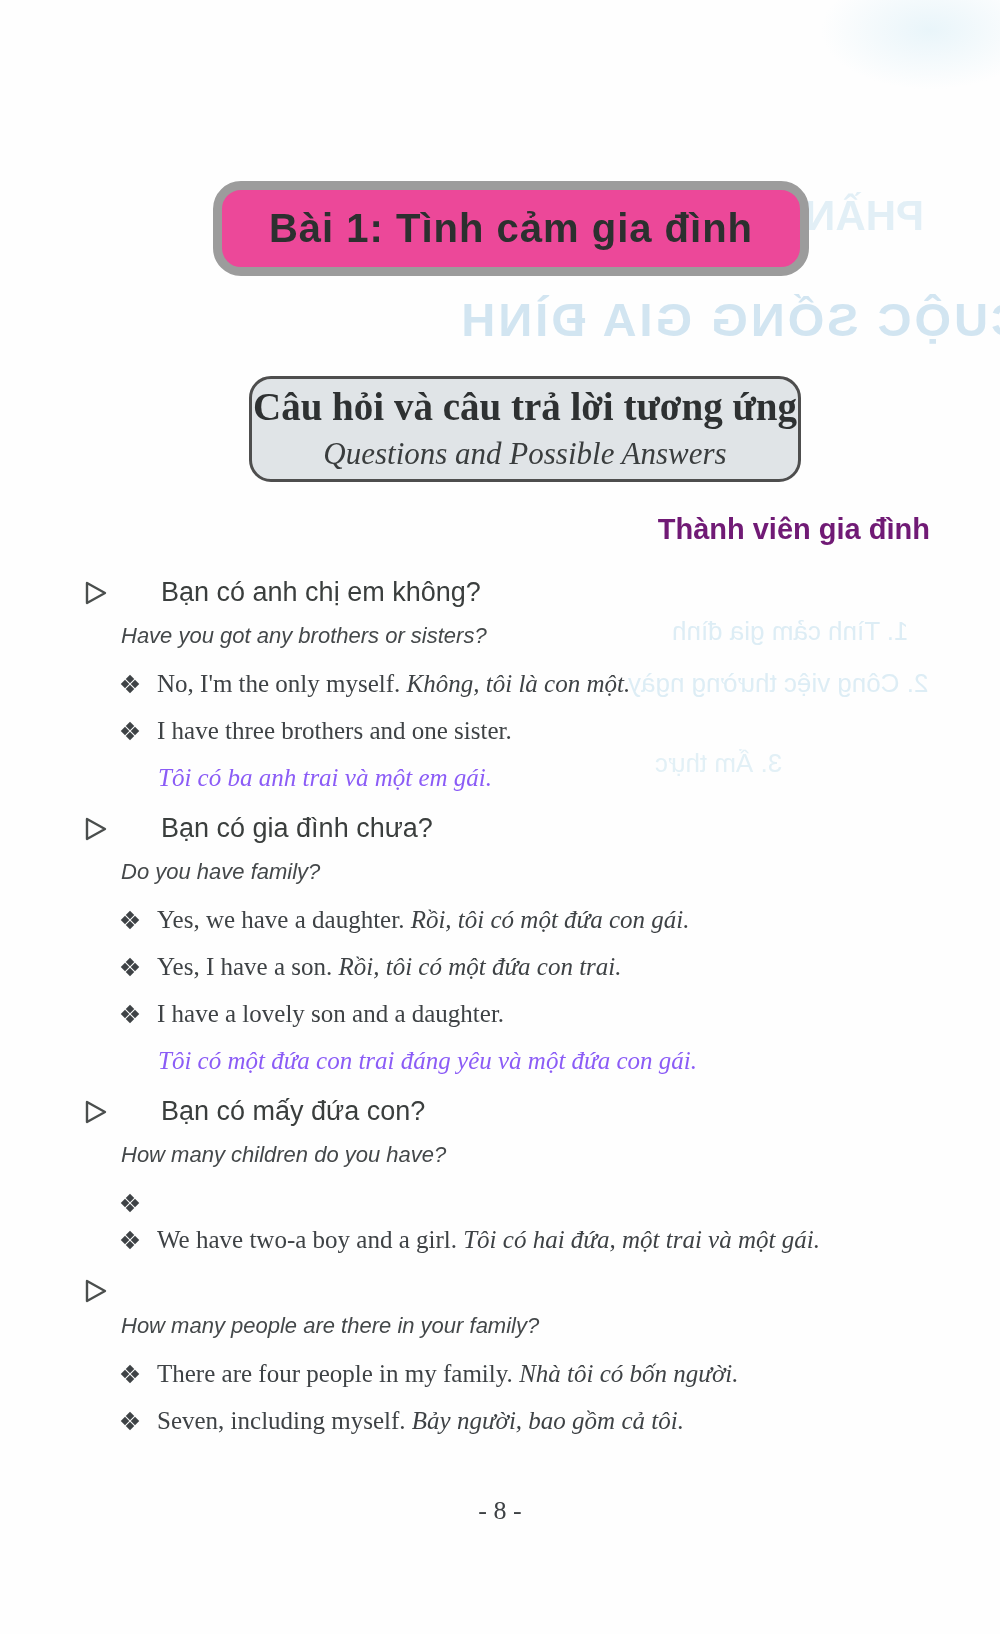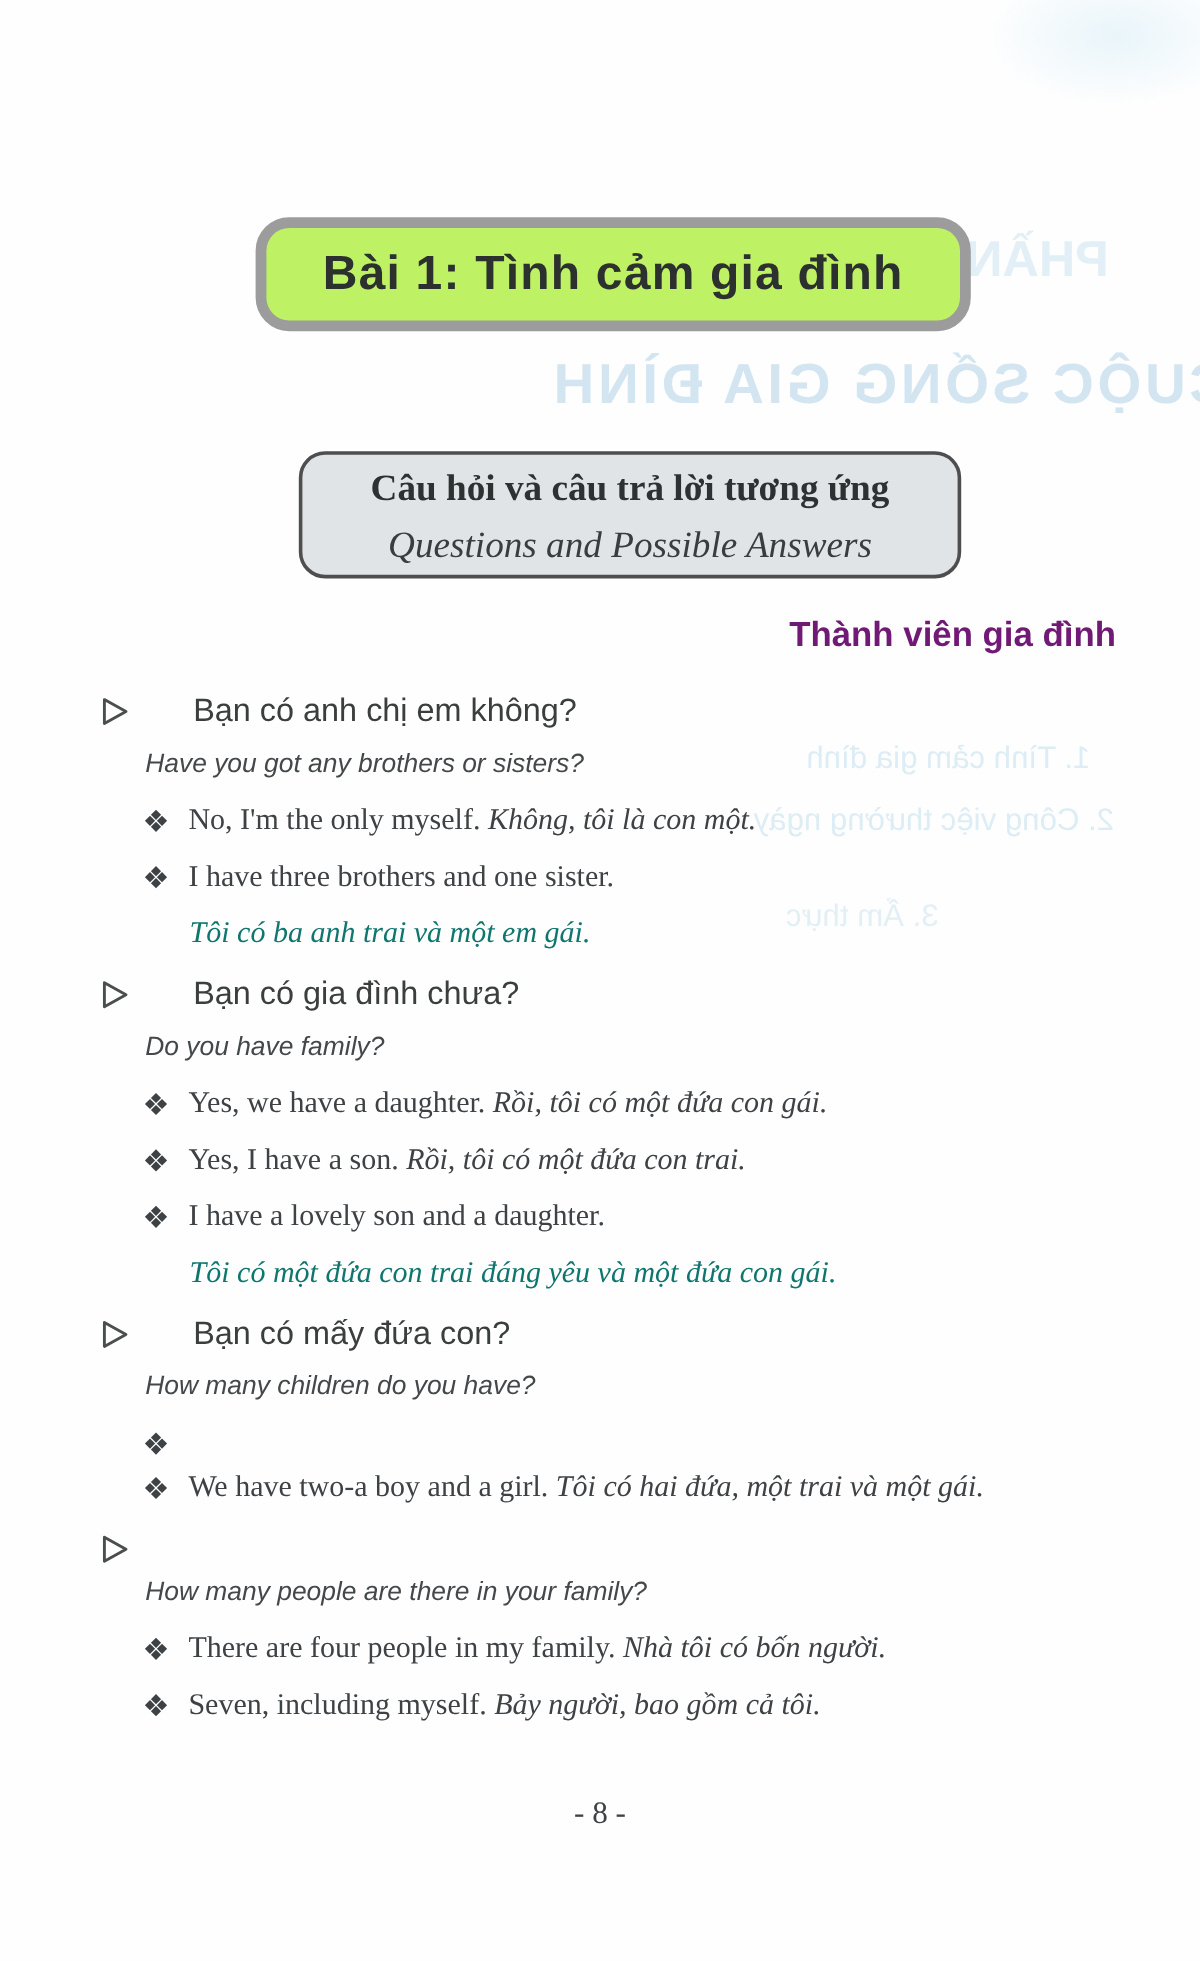--- a/index.html
+++ b/index.html
@@ -28,42 +28,42 @@
   .bleed-l2{top:668px;left:628px;font-size:26px;color:#ddedf5;font-weight:normal;}
   .bleed-l3{top:748px;left:655px;font-size:26px;color:#e2f0f6;font-weight:normal;}
   .bleed-blob{
     position:absolute;top:-30px;right:-40px;width:220px;height:120px;
     background:radial-gradient(ellipse at center,#e9f5fa 0%,rgba(255,255,255,0) 70%);
     z-index:1;
   }
   
   .title-box{
     position:absolute;left:213px;top:181px;width:596px;height:95px;
-    background:#bef264;
+    background:#ec4899;
     border:9px solid #9c9c9c;
     border-radius:28px;
     box-sizing:border-box;
     display:flex;align-items:center;justify-content:center;
     z-index:3;
   }
   .title-box .t{
     font-size:40px;font-weight:bold;color:#2c302f;letter-spacing:1px;
   }
   
   .qa-box{
     position:absolute;left:249px;top:376px;width:552px;height:106px;
     background:#e0e4e7;
     border:3px solid #4e4e4e;
     border-radius:22px;
     box-sizing:border-box;
     display:flex;flex-direction:column;align-items:center;justify-content:center;
     z-index:3;
     font-family:"Liberation Serif", serif;
   }
-  .qa-box .vi{font-size:31px;font-weight:bold;color:#2e3132;line-height:50px;}
+  .qa-box .vi{font-size:39px;font-weight:bold;color:#2e3132;line-height:50px;}
   .qa-box .en{font-size:31px;font-style:italic;color:#3a3d3e;line-height:44px;}
   
   .content{
     position:absolute;left:84px;top:510px;width:846px;
     z-index:3;
   }
   .section-heading{
     font-size:29px;font-weight:bold;color:#701a75;line-height:38px;margin:0;text-align:right;
   }
   .qa-block{margin-top:4px;}
@@ -74,21 +74,21 @@
   .q-en{font-size:22px;font-style:italic;color:#44484a;line-height:43px;margin-left:37px;}
   .answers{margin:9px 0 0 37px;}
   .answer{display:flex;align-items:flex-start;margin-bottom:11px;}
   .answer-text{
     font-family:"Liberation Serif", serif;
     font-size:25px;color:#3e4245;line-height:36px;
   }
   .answer-text .vi{font-style:italic;}
   .vi-block{
     font-family:"Liberation Serif", serif;
-    font-size:25px;font-style:italic;color:#0f766e;line-height:36px;
+    font-size:25px;font-style:italic;color:#8b5cf6;line-height:36px;
     margin:4px 0 11px 37px;
   }
   
   .qd{position:relative;flex:0 0 16px;width:16px;height:16px;margin:10px 19px 0 1px;}
   .qd i{position:absolute;width:6px;height:6px;background:#3e4245;transform:rotate(45deg);}
   .qd i:nth-child(1){left:5px;top:0;}
   .qd i:nth-child(2){left:0;top:5px;}
   .qd i:nth-child(3){left:10px;top:5px;}
   .qd i:nth-child(4){left:5px;top:10px;}
   

